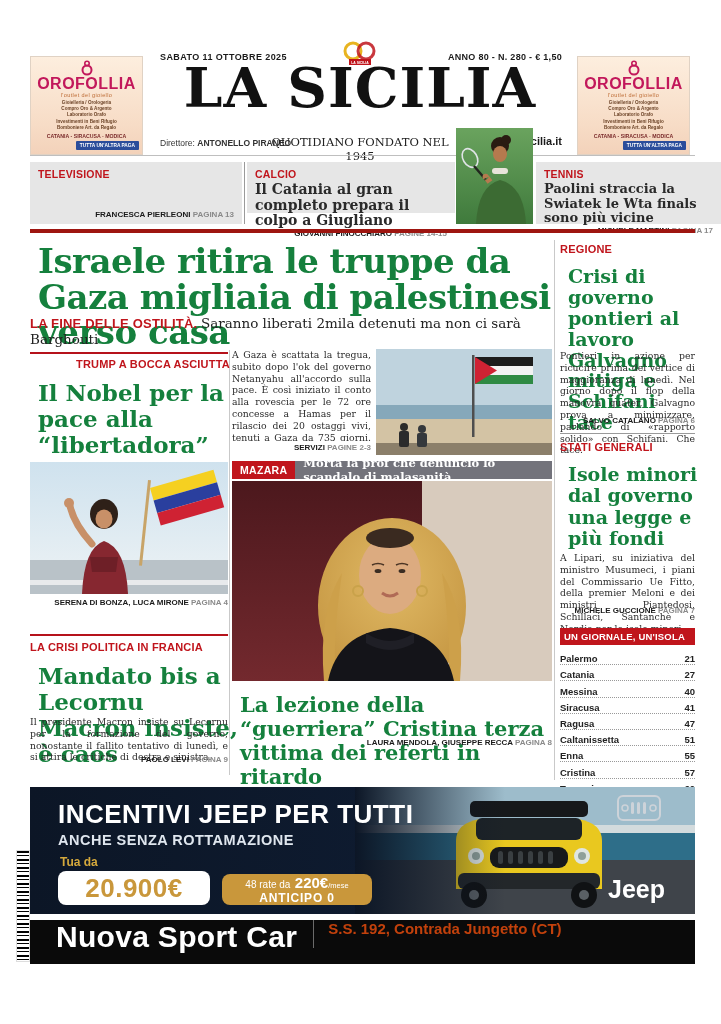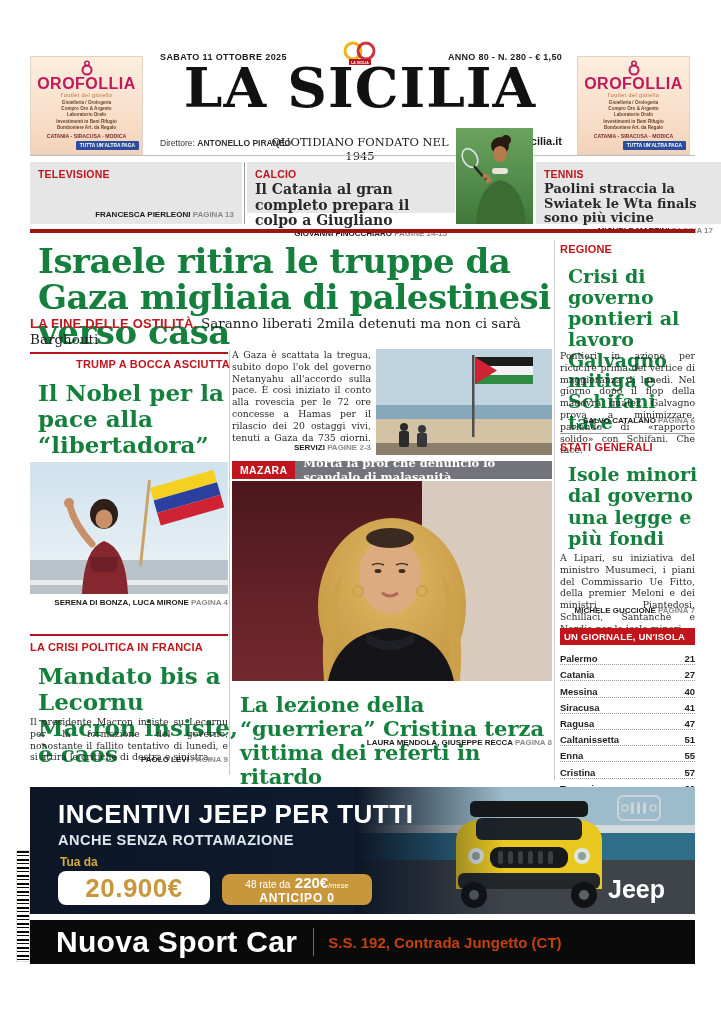--- a/index.html
+++ b/index.html
@@ -32,21 +32,21 @@
                   padding:2px 4px;margin-top:2px;border-radius:1px;align-self:flex-end;margin-right:3px;}
   .mz-strip{display:flex;align-items:stretch;height:18px;}
   .mz-badge{background:#c0151c;color:#fff;font-weight:bold;font-size:10.5px;display:flex;
             align-items:center;padding:0 8px;letter-spacing:.3px;}
   .mz-text{background:#73737b;color:#fff;font-family:"DejaVu Serif","Liberation Serif",serif;
            font-weight:700;font-size:11.5px;display:flex;align-items:center;padding:0 8px;flex:1;}
   .jeep{background:linear-gradient(90deg,#0c1626 0%,#0e1b30 55%,#13233c 100%);overflow:hidden;cursor:pointer;}
   .pill-white{background:#fff;border-radius:8px;display:flex;align-items:center;justify-content:center;}
   .pill-gold{background:#c9973b;border-radius:8px;color:#fff;display:flex;flex-direction:column;
              align-items:center;justify-content:center;line-height:1.05;}
-  .bottom-bar{background:#0a0a0a;color:#fff;display:flex;align-items:center;}
+  .bottom-bar{background:#0a0a0a;color:#fff;display:flex;align-items:flex-start;}
   .barcode{background:#fff;border:1px solid #ddd;
            background-image:repeating-linear-gradient(180deg,#000 0 2px,#fff 2px 4px,#000 4px 5px,#fff 5px 8px);}
 </style>
 </head>
 <body>
 
 <div class="page">
 
   <div class="abs" style="left:160px;top:52px;font-size:9px;font-weight:bold;letter-spacing:.4px;">SABATO 11 OTTOBRE 2025</div>
   <div class="abs" style="left:370px;top:52px;width:192px;text-align:right;font-size:9px;font-weight:bold;letter-spacing:.3px;">ANNO 80 - N. 280 - € 1,50</div>

